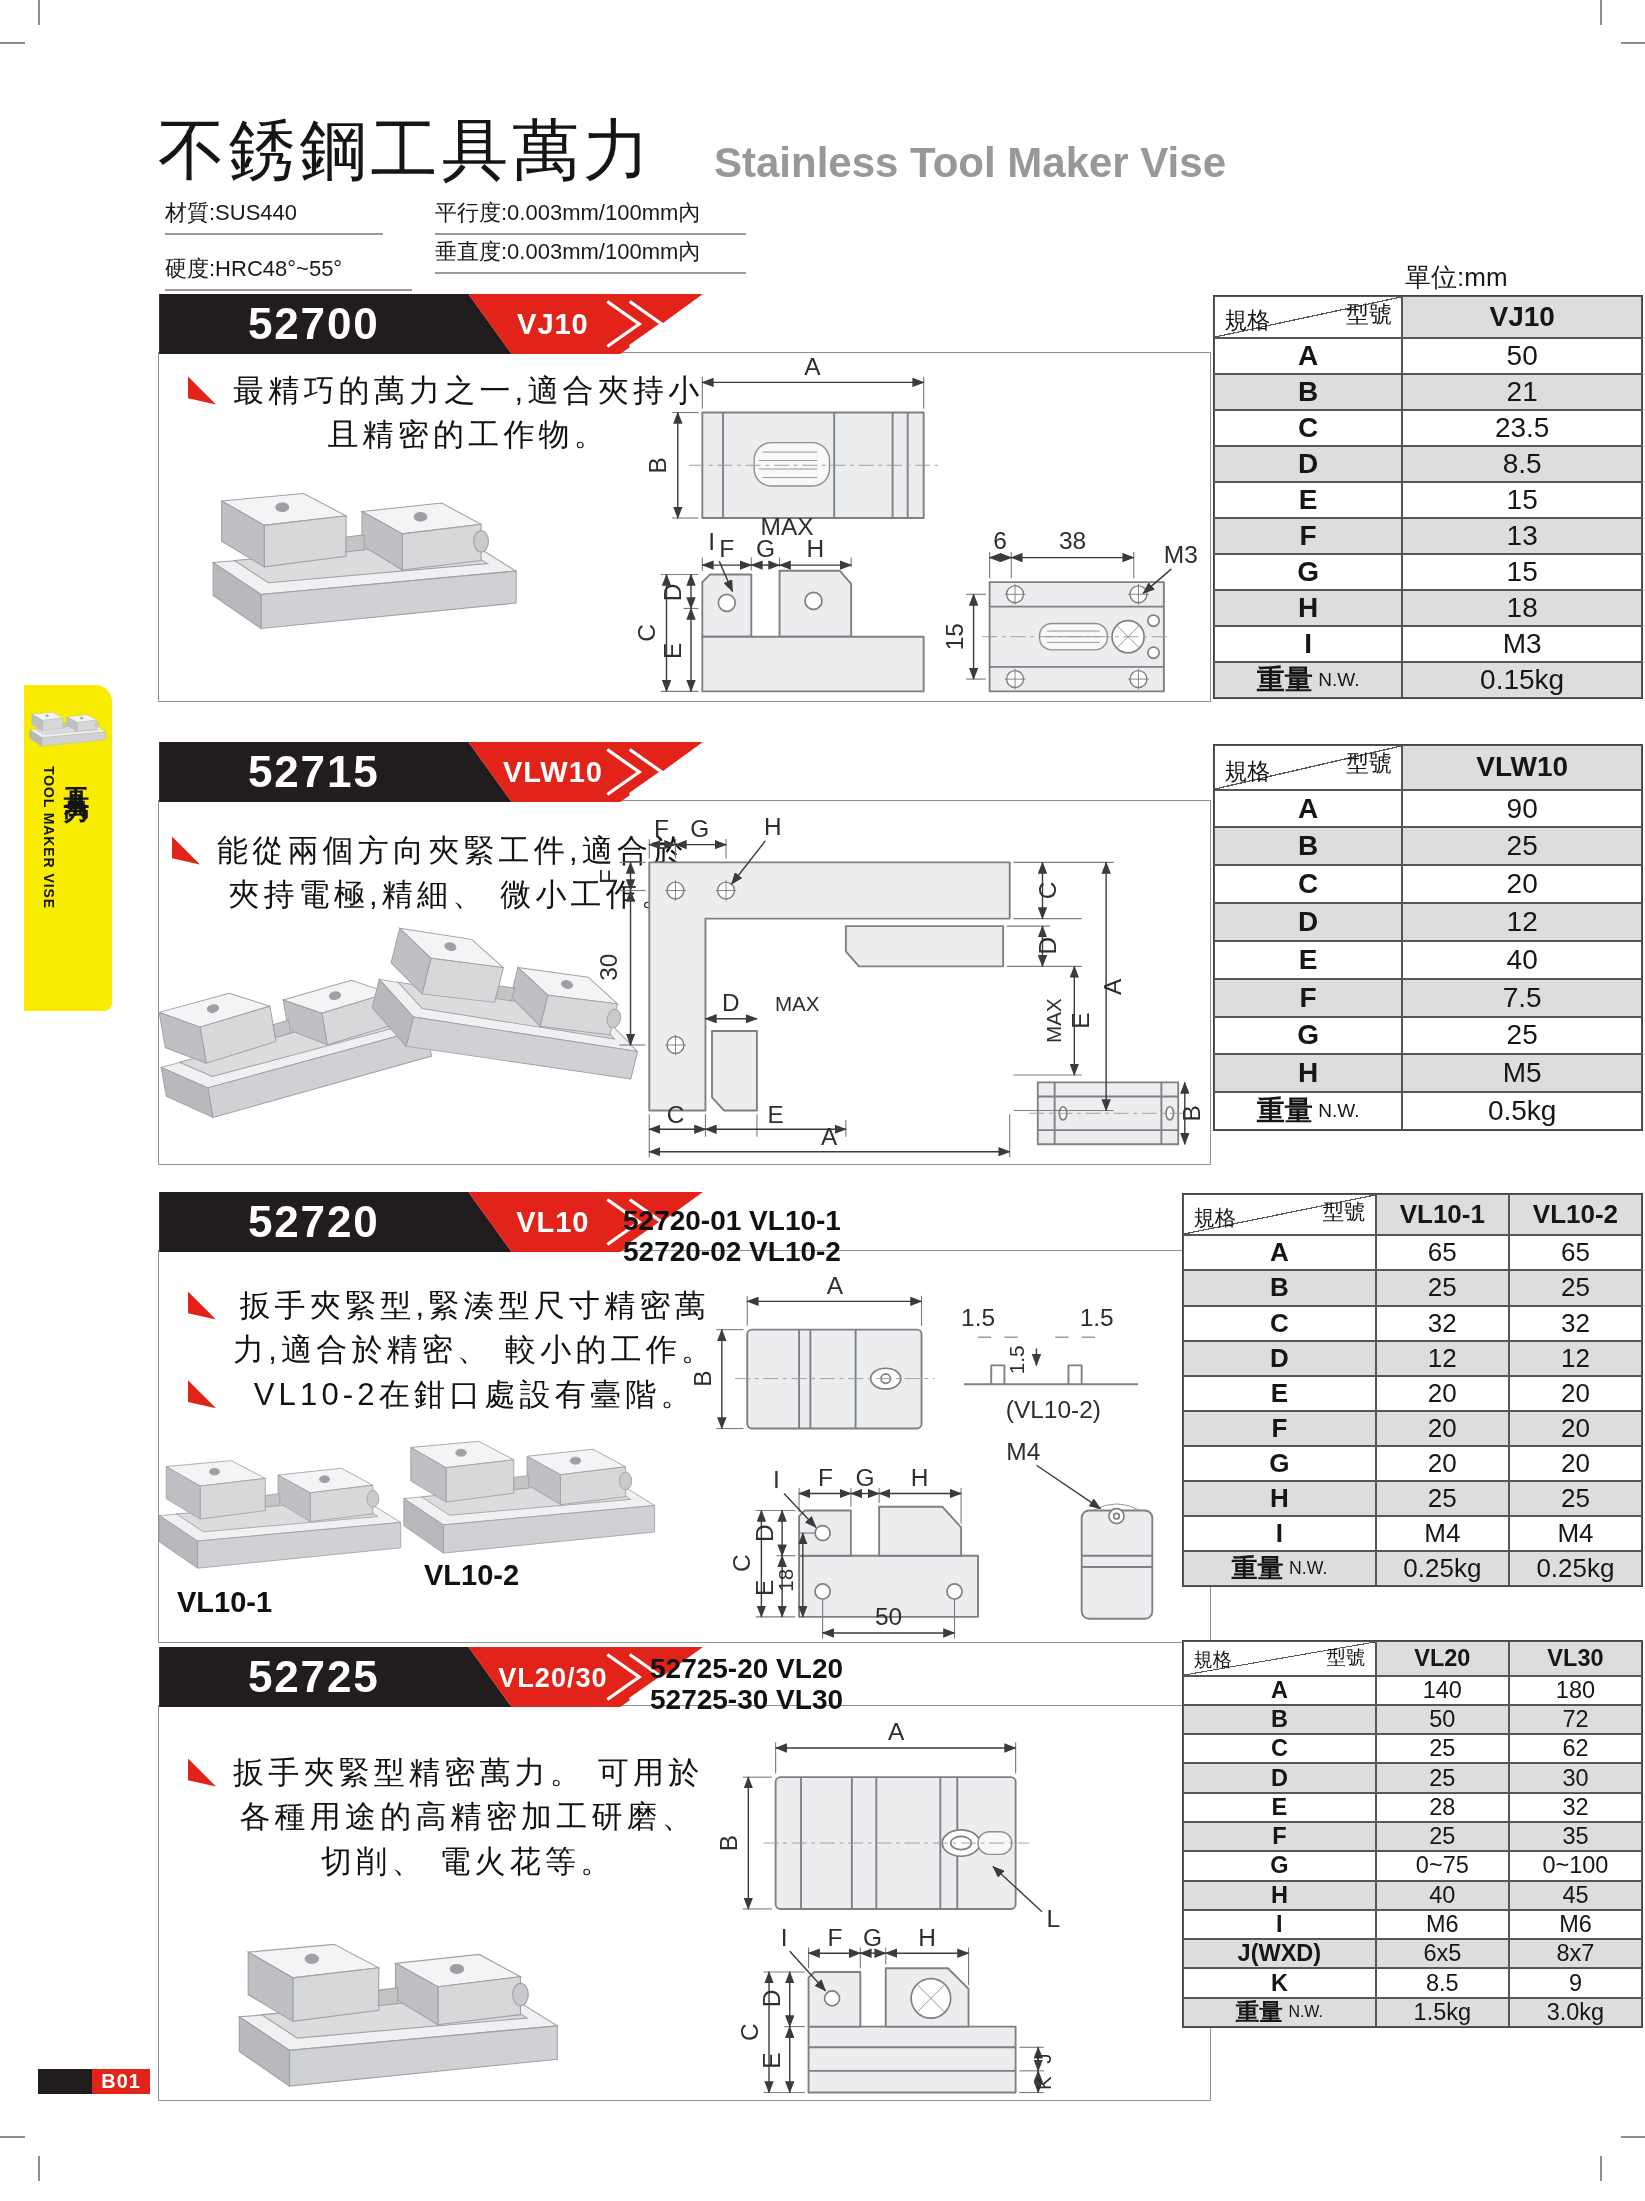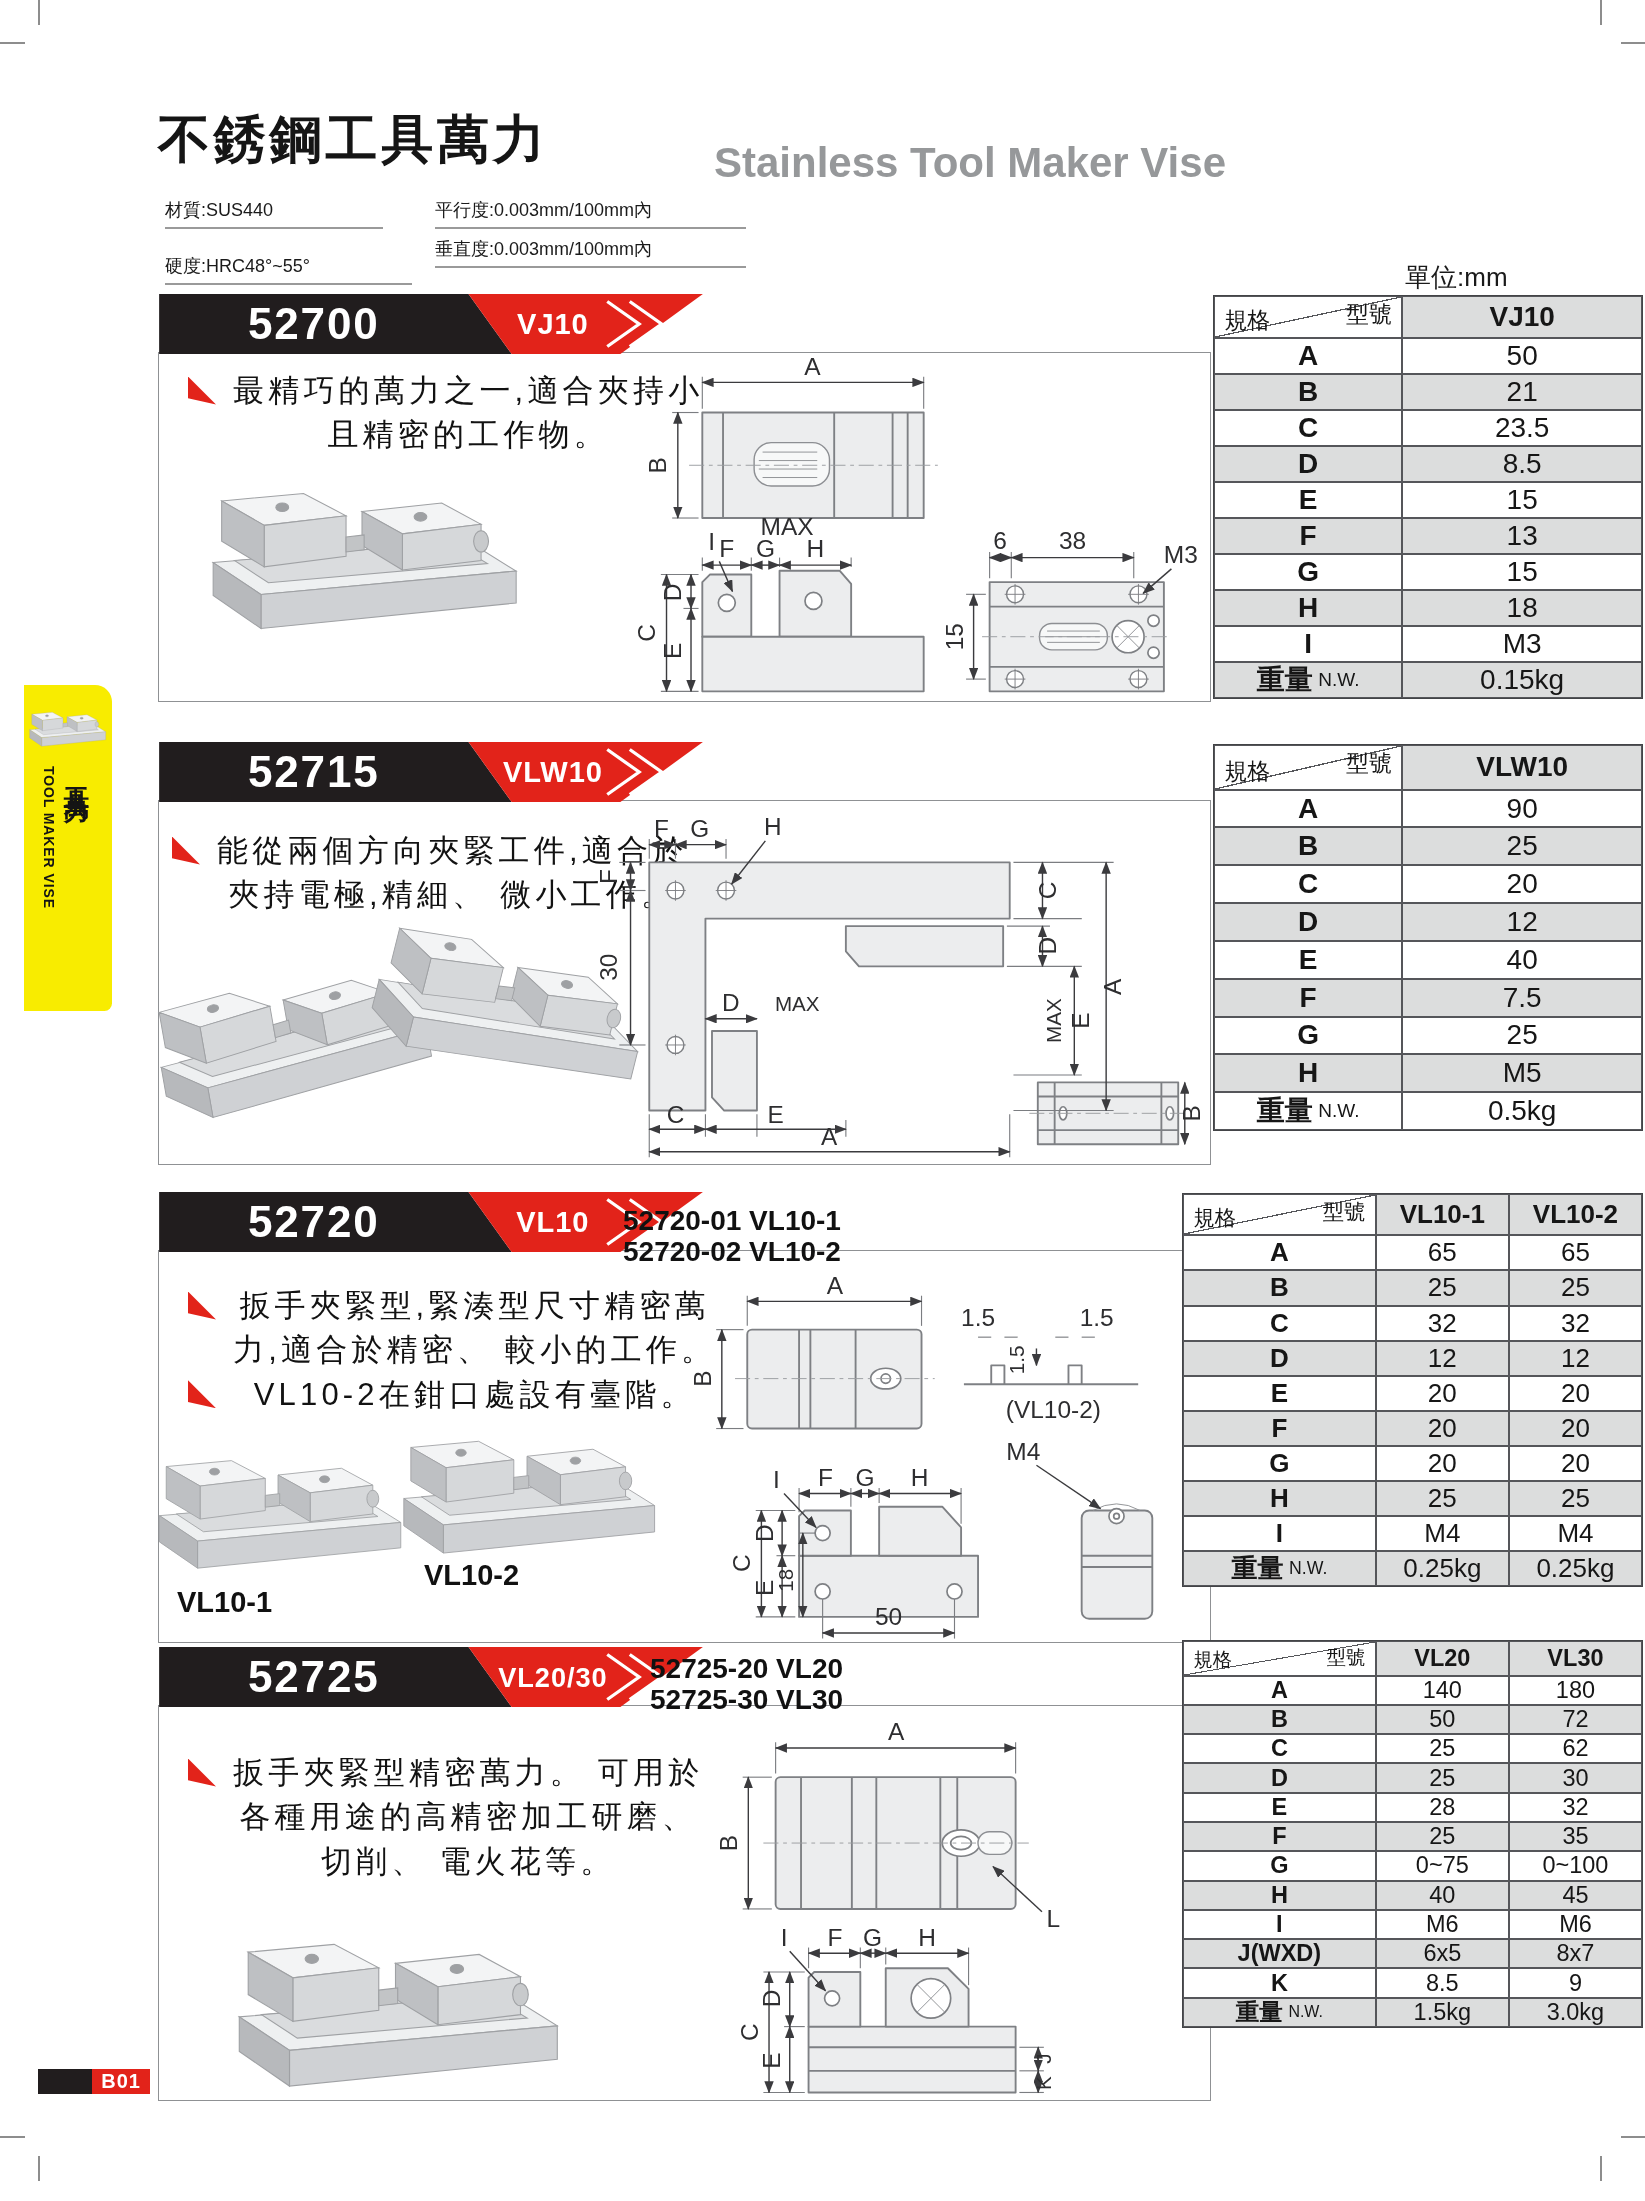--- a/index.html
+++ b/index.html
@@ -8,23 +8,23 @@
   .abs{position:absolute;}
   
   .crop{position:absolute;background:#8d8d8d;}
   
   .side-tab{position:absolute;left:23.5px;top:685px;width:88px;height:326px;background:#f8ec00;border-radius:0 17px 7.5px 0;}
   .side-tab .tab-img{position:absolute;left:3.8px;top:9.4px;width:80px;height:58px;}
   .side-tab .tab-txt{position:absolute;left:0;top:81px;width:100%;height:235px;display:flex;flex-direction:row;justify-content:center;gap:3.8px;}
   .tab-en{writing-mode:vertical-rl;font-size:14px;font-weight:bold;color:#141414;letter-spacing:0.9px;}
   .tab-zh{writing-mode:vertical-rl;text-orientation:upright;font-size:25.4px;font-weight:bold;color:#141414;letter-spacing:3.8px;}
   
-  .title-zh{position:absolute;left:158px;top:105px;font-size:52px;font-weight:bold;color:#151515;letter-spacing:3.8px;white-space:nowrap;}
+  .title-zh{position:absolute;left:158px;top:105px;font-size:67px;font-weight:normal;color:#151515;letter-spacing:3.8px;white-space:nowrap;}
   .title-en{position:absolute;left:714px;top:139px;font-size:42px;font-weight:bold;color:#96989a;white-space:nowrap;text-align:center;}
-  .spec-item{position:absolute;font-size:18px;color:#1a1a1a;padding-bottom:4.7px;border-bottom:2.8px solid #9a9a9a;white-space:nowrap;}
+  .spec-item{position:absolute;font-size:22px;color:#1a1a1a;padding-bottom:4.7px;border-bottom:2.8px solid #9a9a9a;white-space:nowrap;}
   .unit-label{position:absolute;left:1405px;top:260px;font-size:26px;color:#1a1a1a;white-space:nowrap;}
   
   .sec-box{position:absolute;left:158px;width:1053px;border:1.9px solid #8f9194;box-sizing:border-box;background:#fff;}
   
   .badge{position:absolute;left:158px;width:546px;height:60px;}
   .badge-black{fill:#211d1e;}
   .badge-red{fill:#e2231a;}
   .badge-chev{fill:none;stroke:#ffffff;stroke-width:3.5;}
   .badge-id{font-size:47px;font-weight:bold;fill:#ffffff;text-anchor:middle;letter-spacing:2px;}
   .badge-model{font-size:31px;font-weight:bold;fill:#ffffff;text-anchor:middle;letter-spacing:1px;}

